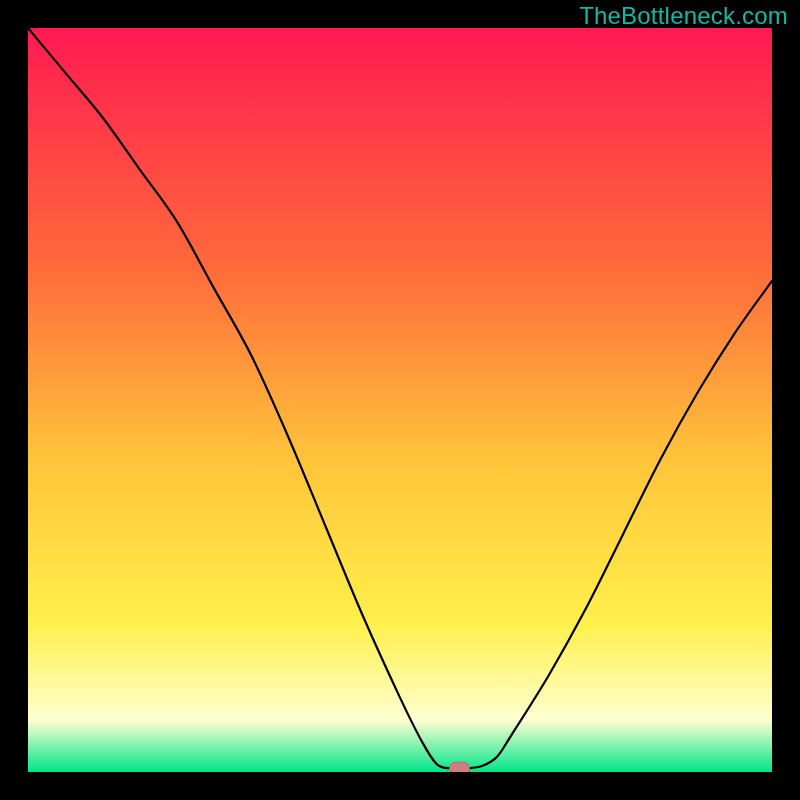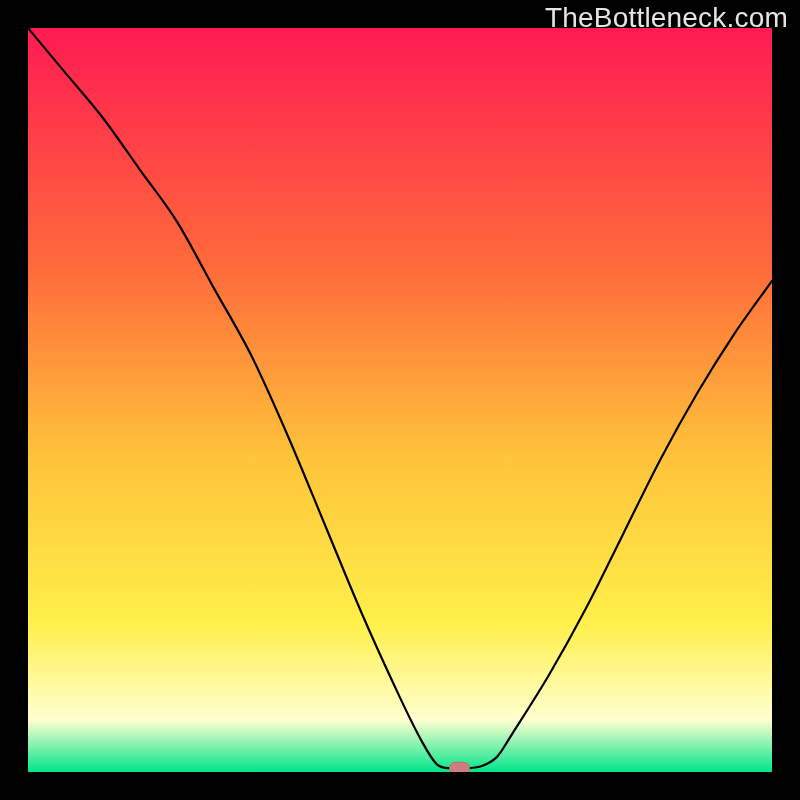--- a/index.html
+++ b/index.html
@@ -14,22 +14,22 @@
   .frame {
     position: relative;
     width: 800px;
     height: 800px;
     background: #000;
   }
   .watermark {
     position: absolute;
     top: 2px;
     right: 12px;
-    color: #e5e5e5;
-    font-size: 28px;
+    color: #14b8a6;
+    font-size: 24px;
     font-weight: 500;
     letter-spacing: 0.2px;
     z-index: 10;
   }
   .plot-wrap {
     position: absolute;
     left: 28px;
     top: 28px;
     width: 744px;
     height: 744px;

